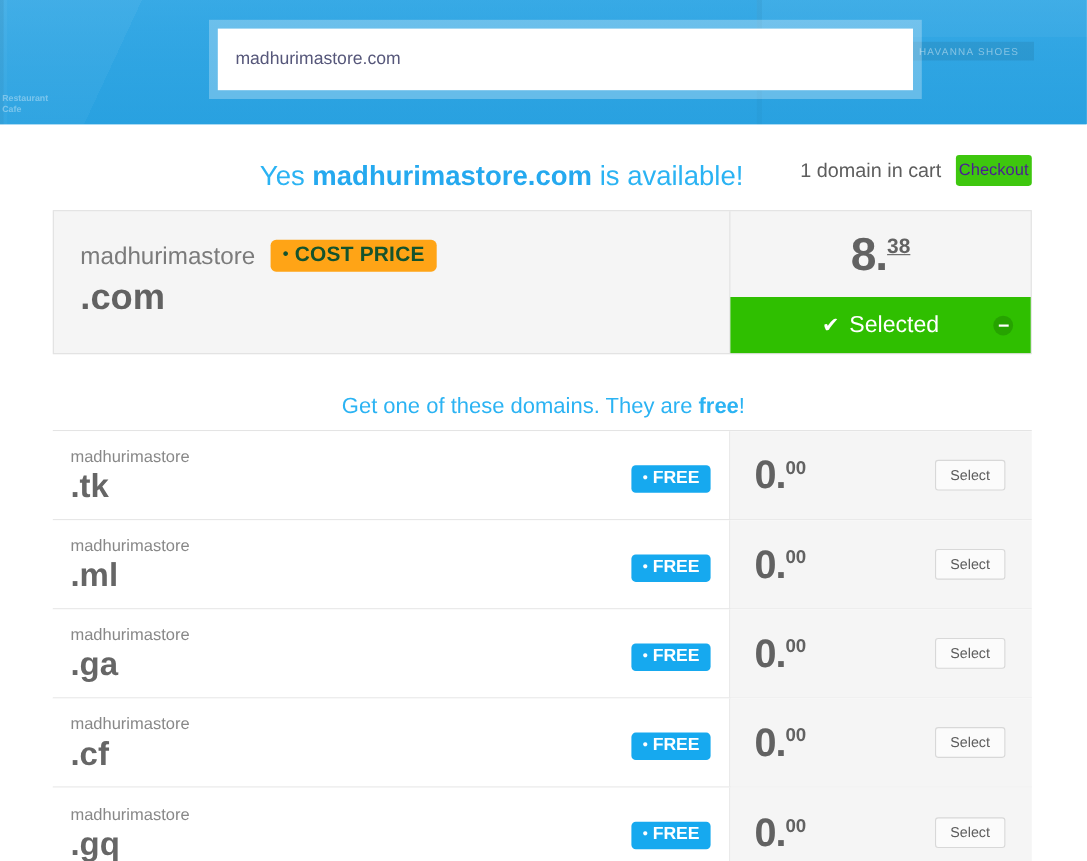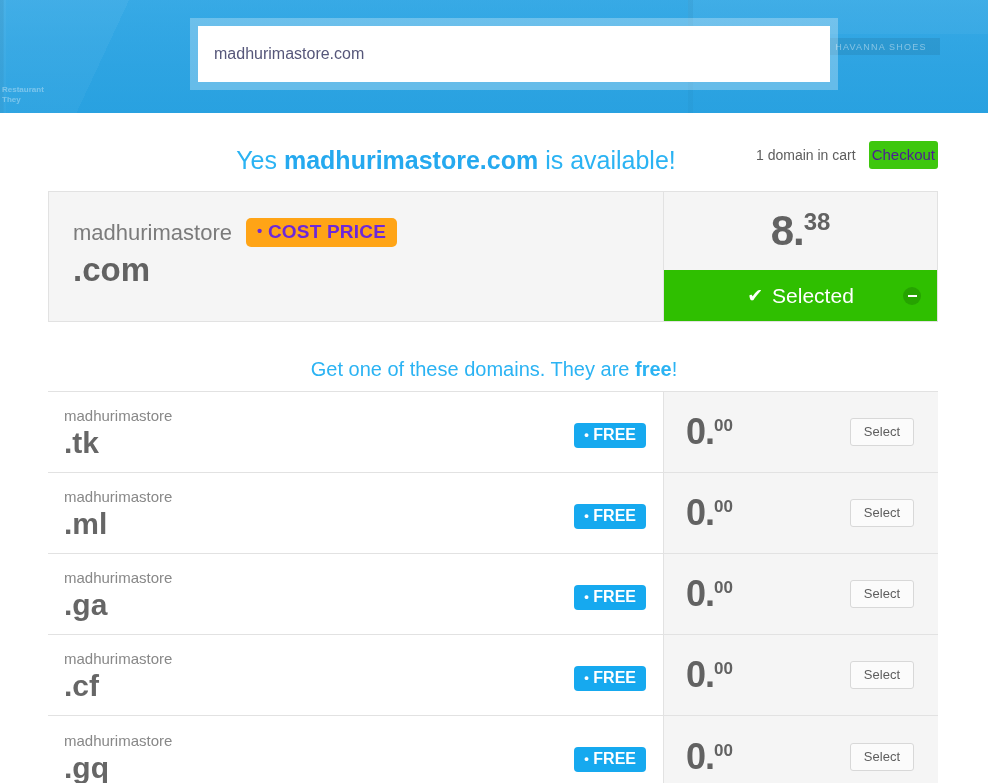--- a/index.html
+++ b/index.html
@@ -135,21 +135,21 @@
   .headline b { font-weight: bold; color: #25a9ef; }
 
   .cart-area {
     position: absolute;
     right: 50px;
     top: 4px;
     display: flex;
     align-items: center;
     gap: 13px;
   }
-  .cart-count { font-size: 14px; color: #5d5d5d; }
+  .cart-count { font-size: 18px; color: #5d5d5d; }
   .checkout-btn {
     background: #3ec70e;
     color: #4c1d95;
     border: none;
     border-radius: 3px;
     font-size: 15px;
     padding: 5px 3px 6px;
     cursor: pointer;
     font-family: "Liberation Sans", sans-serif;
   }
@@ -168,21 +168,21 @@
     border-right: 1px solid #e2e2e2;
   }
   .name-row { display: flex; align-items: center; gap: 14px; }
   .dom-name {
     font-size: 22px;
     color: #7b7b7b;
     font-weight: normal;
   }
   .badge-cost {
     background: #ffa416;
-    color: #6d28d9;
+    color: #14532d;
     font-weight: bold;
     font-size: 19px;
     border-radius: 5px;
     padding: 3px 11px 4px;
     letter-spacing: 0.2px;
     white-space: nowrap;
   }
   .badge-cost .dot { font-size: 15px; vertical-align: 2px; }
   .dom-tld {
     font-size: 33px;
@@ -204,24 +204,25 @@
   }
   .price {
     font-size: 42px;
     font-weight: bold;
     color: #626262;
     line-height: 42px;
     position: relative;
     letter-spacing: -1px;
   }
   .price sup {
-    font-size: 24px;
+    font-size: 19px;
     vertical-align: super;
     line-height: 0;
     letter-spacing: 0;
+    text-decoration: underline;
   }
   .selected-bar {
     flex: 1;
     background: #2fbf00;
     display: flex;
     align-items: center;
     justify-content: center;
     position: relative;
     color: #ffffff;
     font-size: 21px;
@@ -334,21 +335,21 @@
 </style>
 </head>
 <body>
 
 <div class="banner">
   <div class="banner-photo"></div>
   <div class="banner-tint"></div>
   <div class="shop-sign">HAVANNA SHOES</div>
   <div class="cafe-sign">
     <div>Restaurant</div>
-    <div>They</div>
+    <div>Cafe</div>
   </div>
 
   <div class="search-wrap">
     <input class="search-input" type="text" value="madhurimastore.com" placeholder="Enter your domain name" style="">
   </div>
 
 </div>
 
 <div class="page">
 

